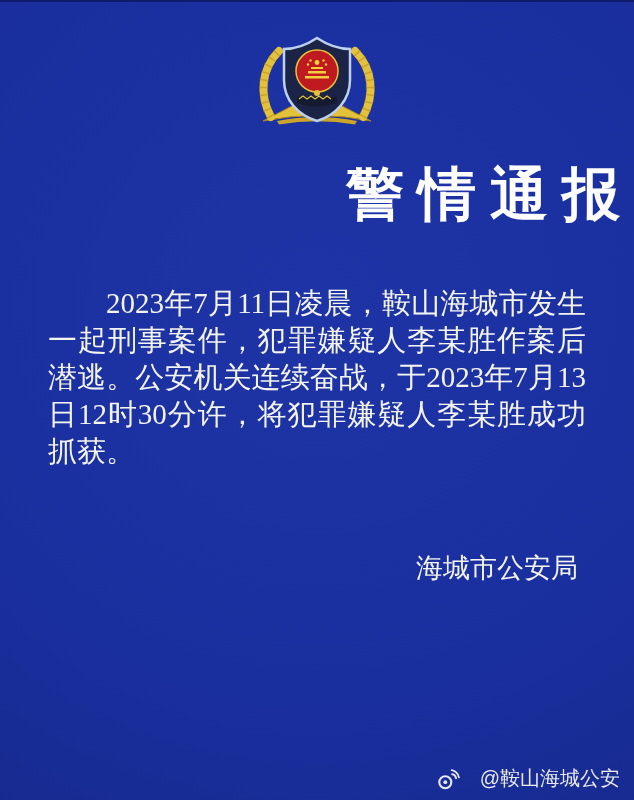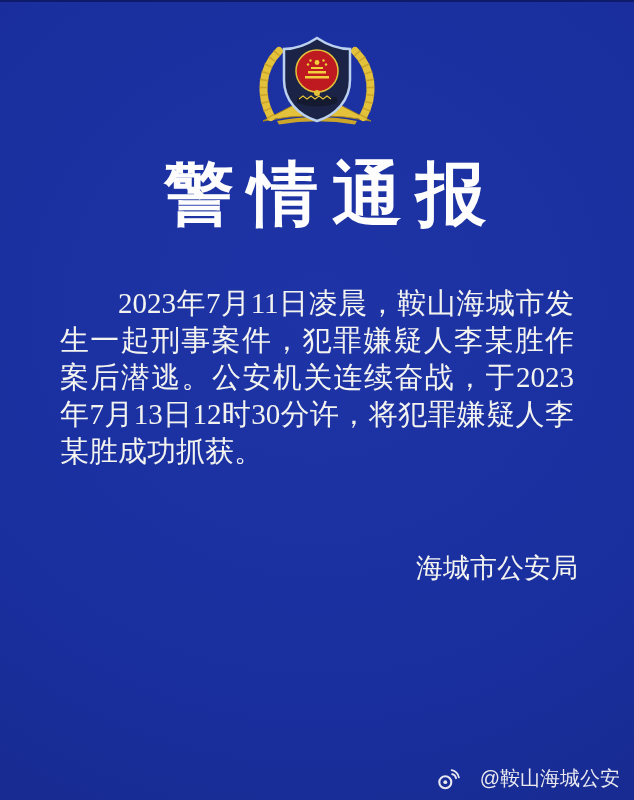--- a/index.html
+++ b/index.html
@@ -20,37 +20,37 @@
     font-family: "Liberation Serif", "DejaVu Serif", serif;
   }
   .badge {
     display: block;
     width: 128px;
     height: 92px;
     margin: 31px auto 0 auto;
   }
   .title {
     margin: 36px 0 0 16px;
-    text-align: center;
-    font-size: 70px;
+    text-align: right;
+    font-size: 58px;
     font-weight: 700;
     letter-spacing: 14px;
     text-indent: 14px;
     color: #fdfdfd;
     line-height: 68px;
   }
   .body-text {
     margin: 56px 48px 0 48px;
     color: #f3f3ef;
     font-size: 29px;
     line-height: 37px;
     text-align: justify;
   }
   .body-text p {
-    margin: 12px;
+    margin: 0;
     text-indent: 2em;
   }
   .signature {
     position: absolute;
     top: 543px;
     right: 56px;
     display: flex;
     flex-direction: row;
     align-items: center;
     color: #f3f3ef;

